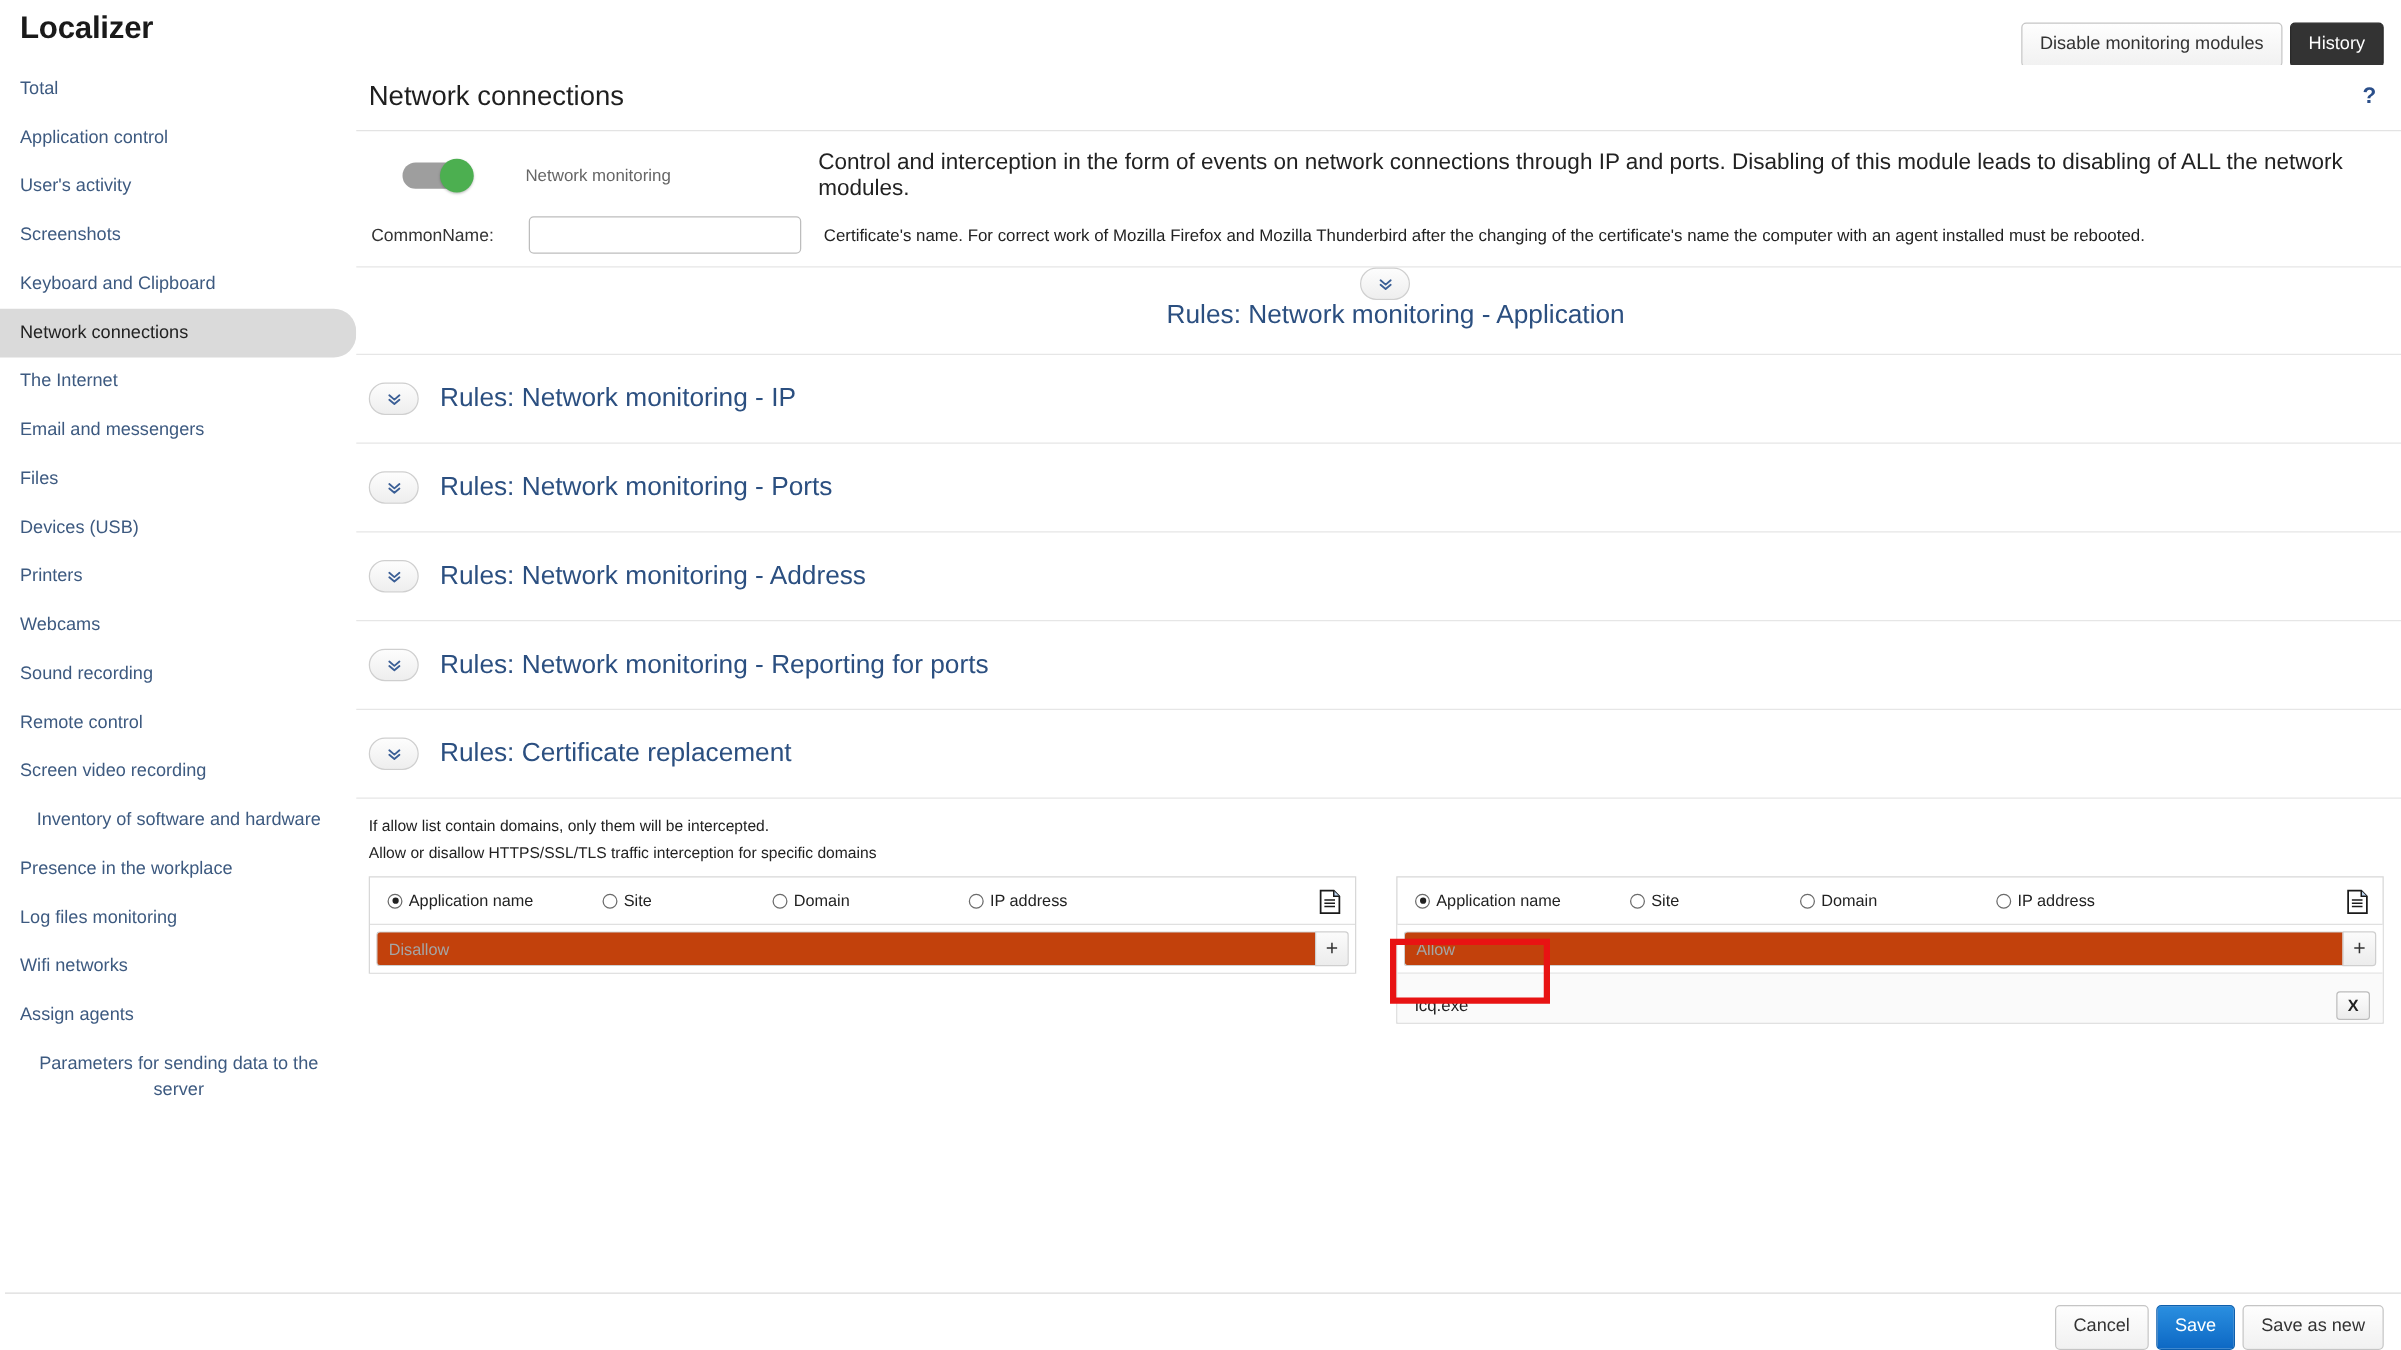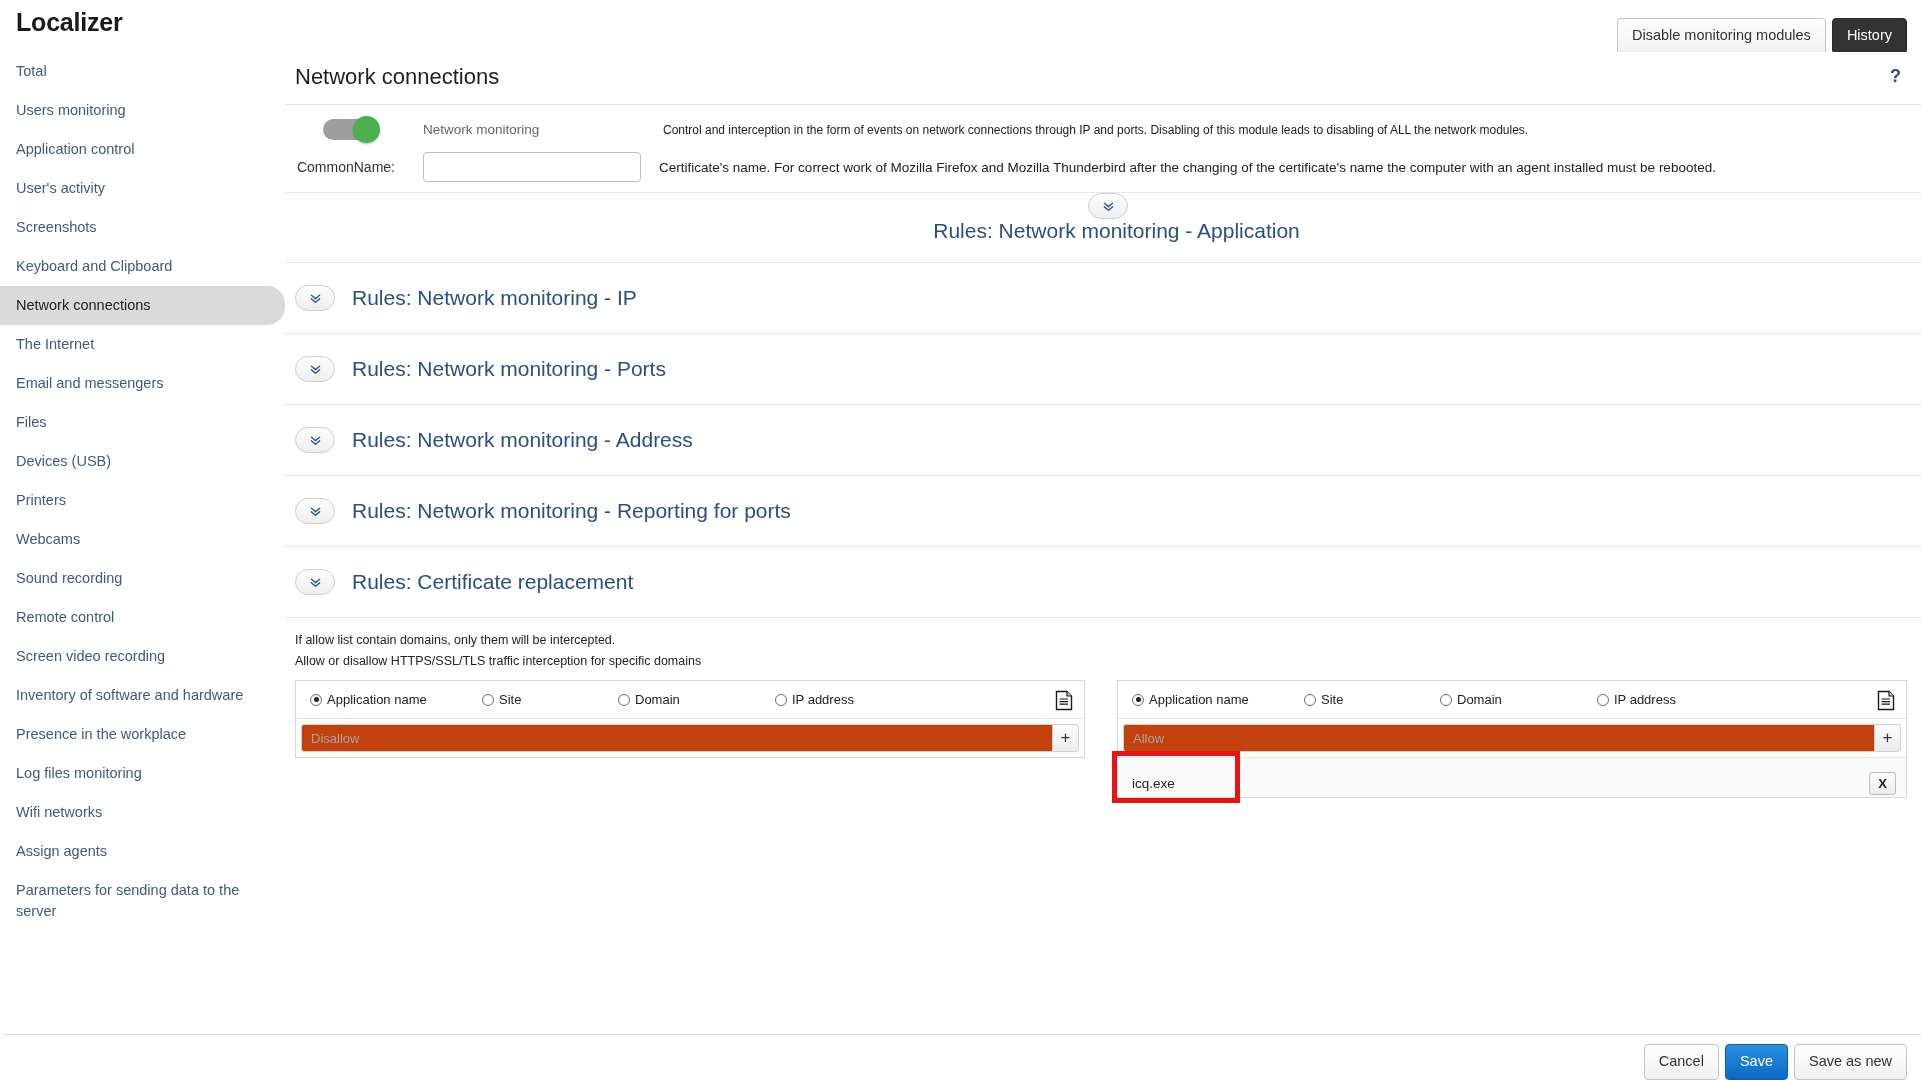--- a/index.html
+++ b/index.html
@@ -48,21 +48,21 @@
   .nav-item {
     display: block;
     font-size: 14.5px; color: #3d5a80;
     padding: 9px 0 9px 16px;
     cursor: pointer; line-height: 1.45;
     border-radius: 0 18px 18px 0;
   }
   .nav-item.active {
     background: #dadada; color: #222;
   }
-  .nav-item.wrap { padding-top:9px; padding-bottom:9px; max-width: 270px; }
+  .nav-item.wrap { padding-top:9px; padding-bottom:9px; max-width: 270px; text-align: center; }
 
   
   .main {
     position: absolute; left: 285px; top: 52px; right: 0; bottom: 46px;
     background: #fff;
   }
   .page-head {
     position: relative;
     padding: 12px 24px 14px 10px;
     border-bottom: 1px solid #e3e3e3;
@@ -81,21 +81,21 @@
   .switch {
     position: relative; width: 54px; height: 21px;
     background: #9e9e9e; border-radius: 11px; cursor: pointer;
   }
   .switch .knob {
     position: absolute; right: -3px; top: -3px;
     width: 27px; height: 27px; border-radius: 50%;
     background: #4caf50; box-shadow: 0 1px 2px rgba(0,0,0,.25);
   }
   .toggle-label { font-size: 13.5px; color: #666; margin-left: 18px; width: 240px; }
-  .desc { font-size: 12px; color: #222; }
+  .desc { font-size: 18px; color: #222; }
 
   .cn-row { display: flex; align-items: center; padding: 8px 0 10px 10px; }
   .cn-label { width: 110px; text-align: right; font-size: 14px; color: #333; padding-right: 10px; }
   .cn-input {
     width: 218px; height: 30px;
     border: 1px solid #bdbdbd; border-radius: 4px;
     margin-left: 18px; background: #fff;
     font-family: "Liberation Sans", sans-serif; font-size: 13px; padding: 0 7px;
   }
   .cn-desc { font-size: 13.5px; color: #222; margin-left: 18px; }
@@ -189,21 +189,20 @@
   <div class="topbar">
     <div class="brand">Localizer</div>
     <div class="top-actions">
       <div class="btn btn-light">Disable monitoring modules</div>
       <div class="btn btn-dark">History</div>
     </div>
   </div>
 
   <div class="sidebar" id="sidebar">
       <div class="nav-item">Total</div>
-      <div class="nav-item">Users monitoring</div>
       <div class="nav-item">Application control</div>
       <div class="nav-item">User's activity</div>
       <div class="nav-item">Screenshots</div>
       <div class="nav-item">Keyboard and Clipboard</div>
       <div class="nav-item active">Network connections</div>
       <div class="nav-item">The Internet</div>
       <div class="nav-item">Email and messengers</div>
       <div class="nav-item">Files</div>
       <div class="nav-item">Devices (USB)</div>
       <div class="nav-item">Printers</div>

